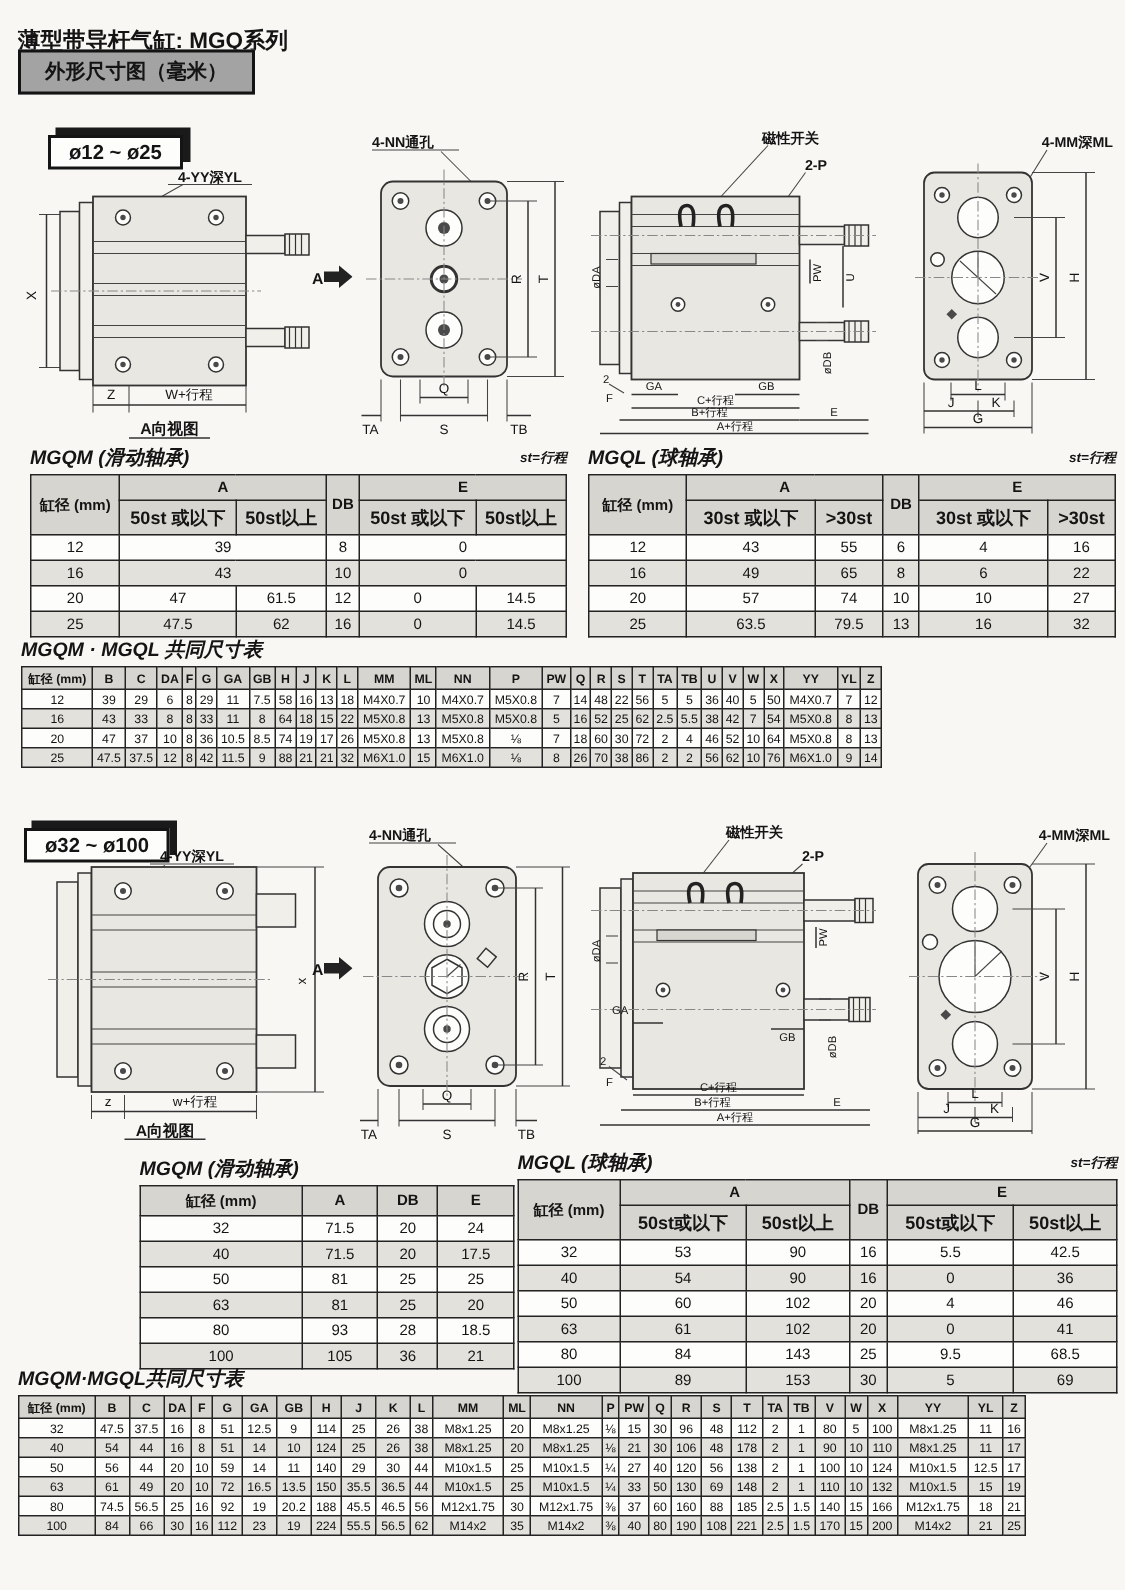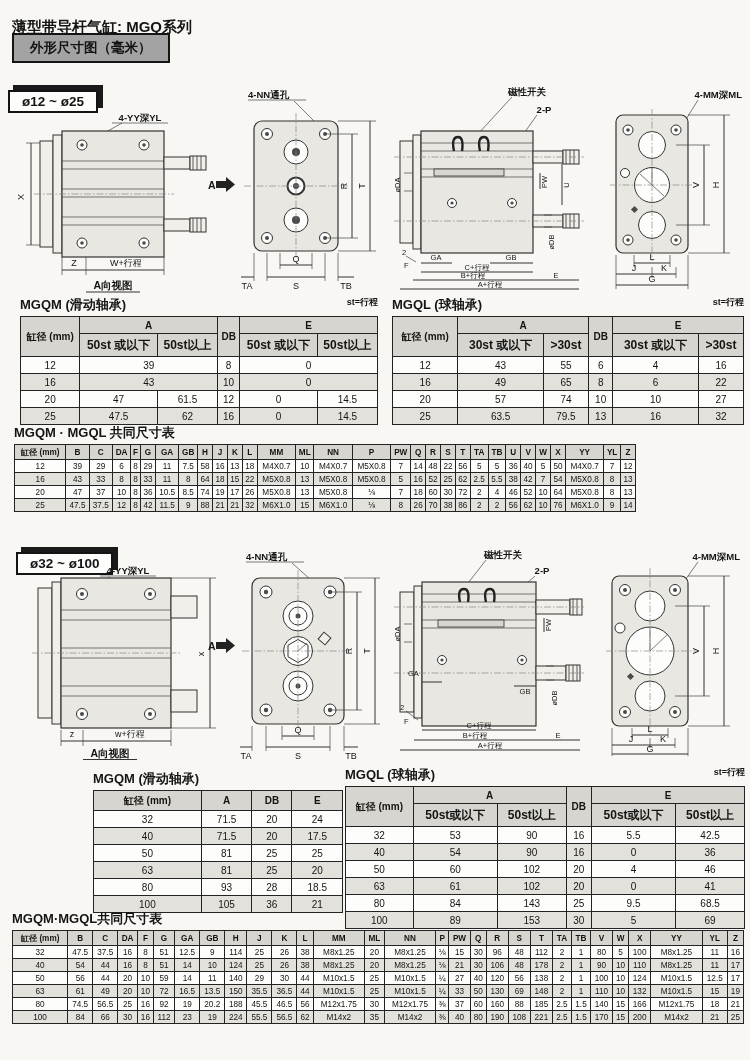--- a/index.html
+++ b/index.html
@@ -2,21 +2,21 @@
 <html><head>
 <meta charset="utf-8">
 <style>
   html,body{margin:0;padding:0;}
   body{width:750px;height:1060px;background:#f8f7f4;font-family:"Liberation Sans","DejaVu Sans",sans-serif;color:#141414;position:relative;overflow:hidden;}
   .abs{position:absolute;}
   .doc-title{left:12px;top:18px;font-size:15px;font-weight:bold;}
   .dim-box{left:12px;top:33px;border:2px solid #141414;background:#a3a3a3;padding:4px 16px;font-size:13.5px;font-weight:bold;}
   .range-badge{border:2px solid #141414;background:#fdfdfb;padding:2px 12px;font-size:13.5px;font-weight:bold;box-shadow:5px -5px 0 #1a1a1a;}
   .tblwrap{position:absolute;}
-  .tbl-head{display:flex;justify-content:space-between;align-items:flex-start;margin-bottom:2px;}
+  .tbl-head{display:flex;justify-content:space-between;align-items:center;margin-bottom:2px;font-style:italic;}
   .tbl-title{font-weight:bold;font-size:13px;}
   .tbl-note{font-size:9px;font-weight:bold;}
   table.tbl{border-collapse:collapse;width:100%;background:#fdfdfb;border:1.5px solid #141414;}
   .tbl th,.tbl td{border:1px solid #232323;text-align:center;vertical-align:middle;white-space:nowrap;}
   .tbl thead th{background:#d7d5cf;font-weight:bold;}
   .tbl tbody tr:nth-child(even) td{background:#e3e1db;}
   .t-sm th,.t-sm td{font-size:10px;padding:2.5px 2px;}
   .t-sm thead tr:nth-child(2) th{font-size:12px;}
   .t-xs th,.t-xs td{font-size:8.2px;padding:1.5px 1px;}
   svg{display:block;}
@@ -33,21 +33,21 @@
   .hole{fill:#fdfdfb;stroke:#333;stroke-width:1;}
   .dk{fill:#4a4a4a;stroke:none;}
   .thr{stroke:#333;stroke-width:0.8;}
 </style>
 </head>
 <body>
 
 <div class="abs doc-title">薄型带导杆气缸: MGQ系列</div>
 <div class="abs dim-box">外形尺寸图（毫米）</div>
 
-<div class="abs range-badge" style="left:8px;top:90px;">ø12 ~ ø25</div>
+<div class="abs range-badge" style="left:32px;top:90px;">ø12 ~ ø25</div>
 
 <svg class="abs" style="left:10px;top:85px;" width="225" height="208" viewBox="0 0 225 208">
   <g>
     <text class="lbl" x="130" y="36" text-anchor="middle">4-YY深YL</text>
     <line class="dl" x1="102" y1="38" x2="158" y2="38"></line>
       <line class="dl" x1="112" y1="38" x2="80" y2="56"></line>
     <line class="dl" x1="30" y1="58" x2="16" y2="58"></line>
       <line class="dl" x1="30" y1="160" x2="16" y2="160"></line>
     <line class="ln" x1="21" y1="58" x2="21" y2="160"></line>
     <text class="dim" x="14" y="112" transform="rotate(-90 14 112)" text-anchor="middle">X</text>
@@ -352,21 +352,21 @@
           <td>63.5</td>
           <td>79.5</td>
           <td>13</td>
           <td>16</td>
           <td>32</td>
         </tr>
       </tbody>
     </table>
 </div>
 
-<div class="tblwrap" style="left:14px;top:424px;width:622px;">
+<div class="tblwrap" style="left:14px;top:424px;width:574px;">
   <div class="tbl-head">
     <span class="tbl-title">MGQM · MGQL 共同尺寸表</span>
   </div>
   <table class="tbl t-xs">
       <thead>
         <tr>
           <th>缸径 (mm)</th>
           <th>B</th>
           <th>C</th>
           <th>DA</th>
@@ -853,21 +853,21 @@
           <td>89</td>
           <td>153</td>
           <td>30</td>
           <td>5</td>
           <td>69</td>
         </tr>
       </tbody>
     </table>
 </div>
 
-<div class="tblwrap" style="left:12px;top:910px;width:732px;">
+<div class="tblwrap" style="left:12px;top:910px;width:672px;">
   <div class="tbl-head">
     <span class="tbl-title">MGQM·MGQL共同尺寸表</span>
   </div>
   <table class="tbl t-xs">
       <thead>
         <tr>
           <th>缸径 (mm)</th>
           <th>B</th>
           <th>C</th>
           <th>DA</th>

